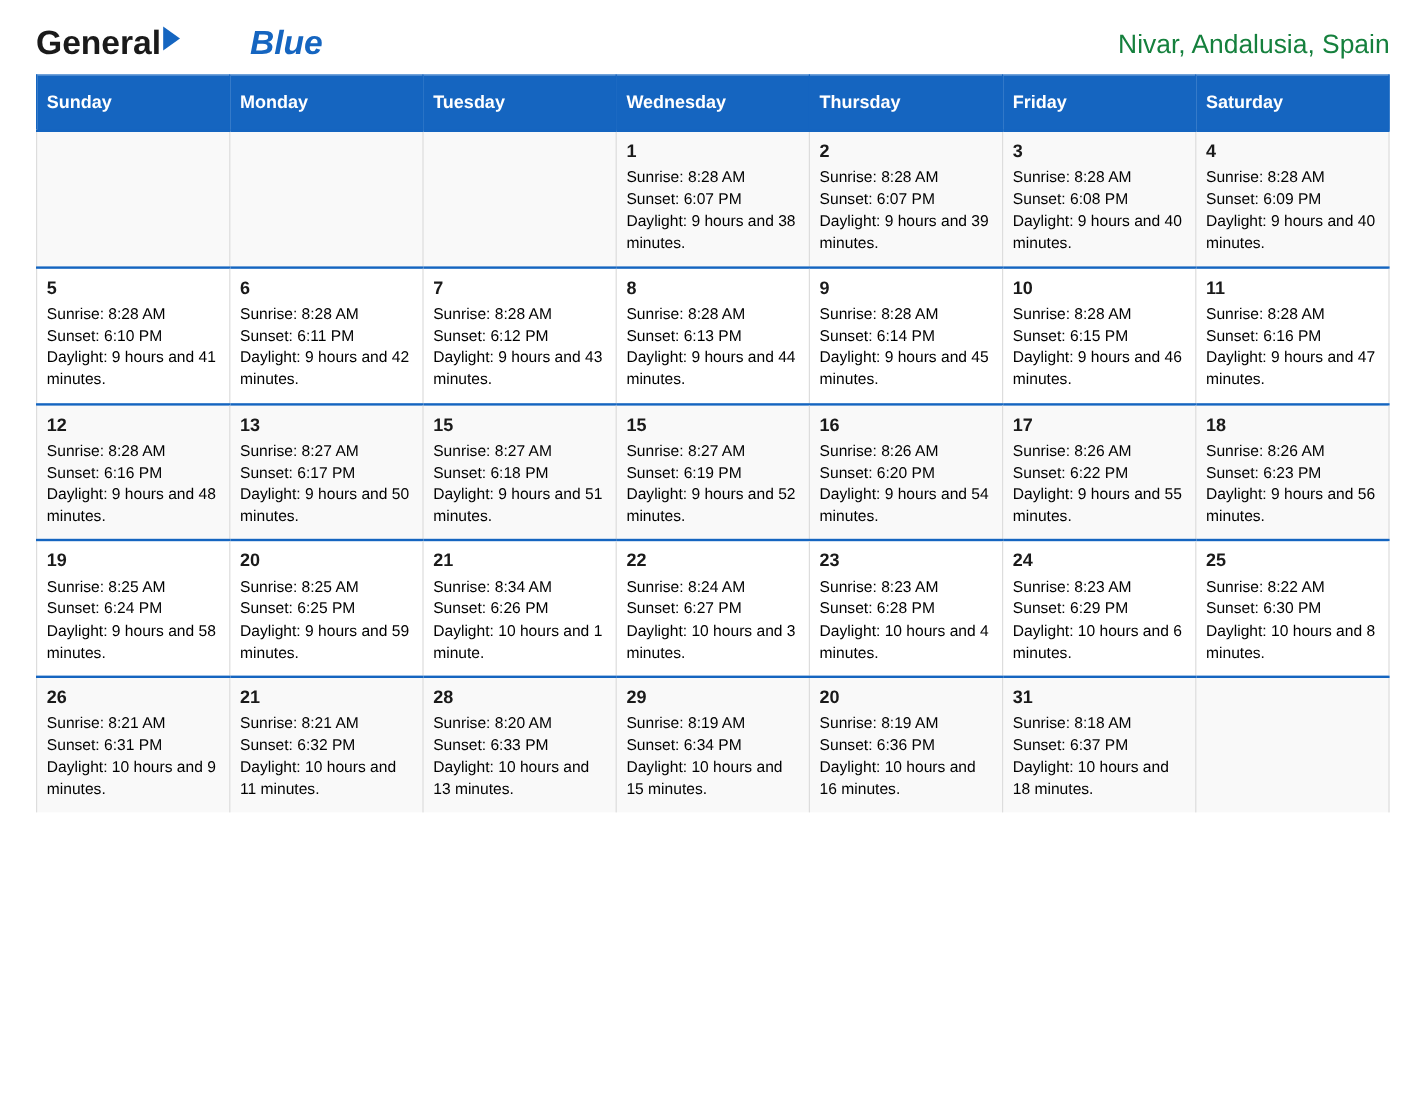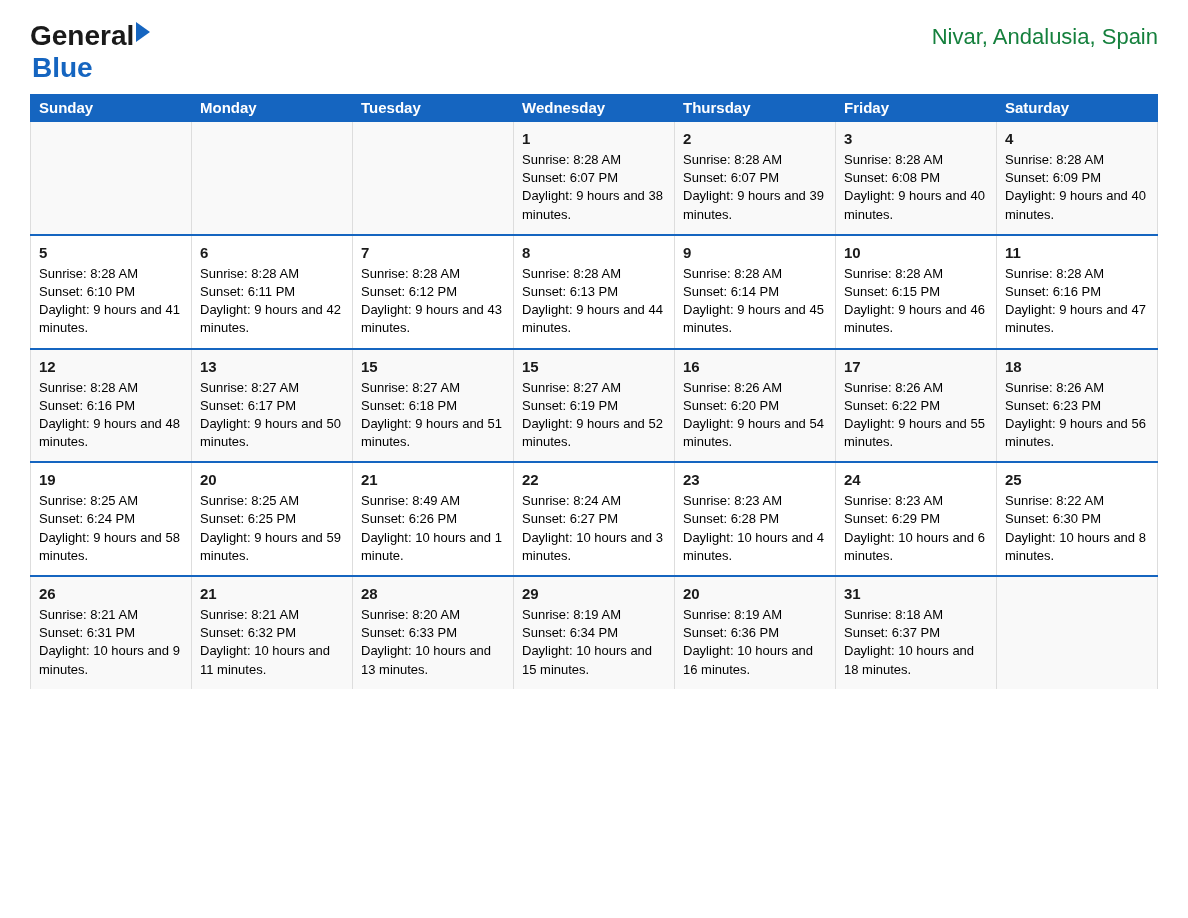--- a/index.html
+++ b/index.html
@@ -30,21 +30,21 @@
       width: 0;
       height: 0;
       border-left: 14px solid #1565c0;
       border-top: 10px solid transparent;
       border-bottom: 10px solid transparent;
       margin-left: 2px;
       margin-top: -8px;
     }
     .logo-wrapper {
       display: flex;
-      flex-direction: column;
+      gap: 40px;
     }
     .logo-top-row {
       display: flex;
       align-items: center;
     }
     .title-block {
       text-align: right;
     }
     .calendar-title {
       font-size: 52px;
@@ -60,21 +60,21 @@
     table {
       width: 100%;
       border-collapse: collapse;
       margin-top: 8px;
     }
     thead tr th {
       background-color: #1565c0;
       color: #fff;
       font-size: 15px;
       font-weight: bold;
-      padding: 4px 8px;
+      padding: 14px 8px;
       text-align: left;
       border: 1px solid #1565c0;
     }
     tbody tr td {
       vertical-align: top;
       border: 1px solid #ccc;
       padding: 8px 8px 10px 8px;
       width: calc(100% / 7);
       min-height: 100px;
     }
@@ -120,21 +120,21 @@
   </style>
 </head>
 <body>
 
 <div class="header">
   <div class="logo-wrapper">
     <div class="logo-top-row">
       <span class="logo-text-general">General</span>
       <div class="logo-arrow"></div>
     </div>
-    <span class="logo-text-blue" style="margin-left:2px;">Blue</span>
+    <span class="logo-text-blue" style="margin-left:18px;font-style:italic;">Blue</span>
   </div>
   <div class="title-block">
     <div class="calendar-subtitle">Nivar, Andalusia, Spain</div>
   </div>
 </div>
 
 <table>
   <thead>
     <tr>
     <th>Sunday</th>
@@ -292,21 +292,21 @@
         </td>
         <td>
           <span class="day-number">20</span>
           <div class="day-info">Sunrise: 8:25 AM
 Sunset: 6:25 PM
 Daylight: 9 hours
 and 59 minutes.</div>
         </td>
         <td>
           <span class="day-number">21</span>
-          <div class="day-info">Sunrise: 8:49 AM
+          <div class="day-info">Sunrise: 8:34 AM
 Sunset: 6:26 PM
 Daylight: 10 hours
 and 1 minute.</div>
         </td>
         <td>
           <span class="day-number">22</span>
           <div class="day-info">Sunrise: 8:24 AM
 Sunset: 6:27 PM
 Daylight: 10 hours
 and 3 minutes.</div>

